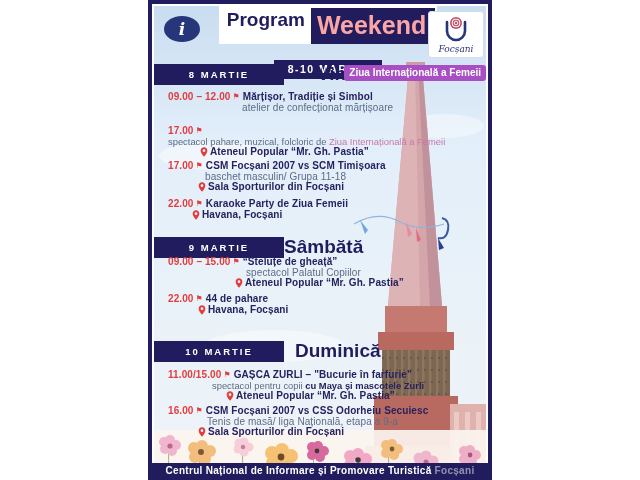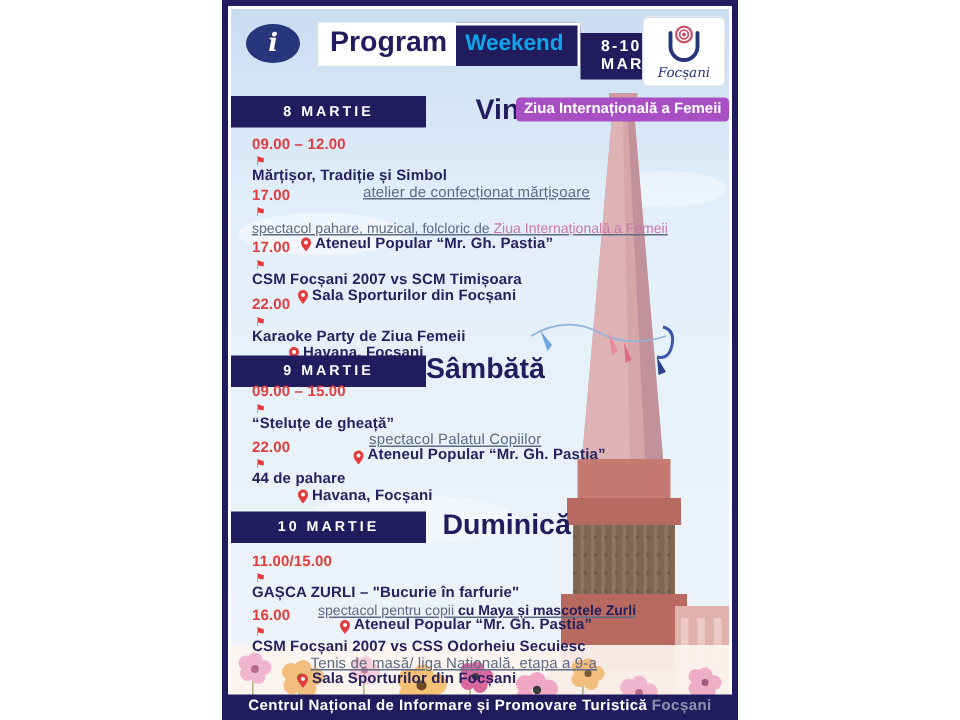--- a/index.html
+++ b/index.html
@@ -8,47 +8,47 @@
   .poster{position:absolute;left:148px;top:0;width:344px;height:480px;background:#211c5e;}
   .inner{position:absolute;left:4px;top:4px;right:4px;bottom:4px;border:2px solid #ffffff;
          background:linear-gradient(180deg,#c9ddf0 0%,#e2eefa 28%,#e9f2f9 60%,#eef3f7 100%);
          overflow:hidden;}
   .bg{position:absolute;left:0;top:0;width:100%;height:100%;}
 
   
   .info-badge{position:absolute;left:10px;top:10px;width:36px;height:26px;border-radius:50%;
               background:#27357a;color:#fff;display:flex;align-items:center;justify-content:center;
               font-family:"DejaVu Serif",serif;font-style:italic;font-weight:bold;font-size:17px;}
-  .banner{position:absolute;left:58px;top:0;width:232px;display:flex;flex-direction:row;align-items:center;}
+  .banner{position:absolute;left:58px;top:0;width:232px;display:flex;flex-direction:column;align-items:center;}
   .banner-row{display:flex;align-items:stretch;}
   .chip-white{background:#ffffff;color:#211c5e;font-weight:bold;font-size:19px;padding:3px 6px 4px 8px;}
-  .chip-navy{background:#211c5e;color:#0ea5e9;font-weight:bold;font-size:15px;padding:3px 9px 4px 6px;
+  .chip-navy{background:#211c5e;color:#fca5a5;font-weight:bold;font-size:25px;padding:3px 9px 4px 6px;
              border-top:2px solid #fff;border-right:2px solid #fff;}
   .date-range{background:#211c5e;color:#ffffff;font-weight:bold;font-size:10.5px;letter-spacing:1.5px;
               padding:3px 14px 4px;margin-top:16px;}
   .logo{position:absolute;right:2px;top:5px;width:56px;height:47px;background:#ffffff;border-radius:4px;
         box-shadow:0 0 0 1px #d8dbe8 inset;display:flex;flex-direction:column;align-items:center;justify-content:center;}
   .logo-script{font-family:"DejaVu Serif",serif;font-style:italic;color:#27357a;font-size:9px;line-height:9px;margin-top:1px;}
 
   
   .day-row{position:absolute;left:0;right:0;height:24px;display:flex;align-items:center;}
   .date-badge{background:#211c5e;color:#ffffff;font-weight:bold;font-size:9.5px;letter-spacing:2px;
               width:130px;text-align:center;padding:5px 0;}
   .day-name{color:#211c5e;font-weight:bold;font-size:19px;white-space:nowrap;}
   .fem-badge{position:absolute;right:0;top:3px;background:#a94fc4;color:#ffffff;font-weight:bold;
              font-size:10px;padding:2px 5px 3px;border-radius:3px;white-space:nowrap;}
 
   
   .ev{position:absolute;left:14px;right:2px;font-size:10px;line-height:10.6px;letter-spacing:0.1px;
       color:#26225f;white-space:nowrap;}
-  .l1{display:flex;align-items:flex-start;flex-direction:column;}
+  .l1{display:flex;align-items:flex-start;}
   .time{color:#e23c3c;font-weight:bold;}
   .flag{color:#e23c3c;font-size:8px;margin:0 3px 0 2px;}
   .title{font-weight:bold;color:#26225f;}
-  .l2{color:#5d6b85;text-decoration:underline;}
+  .l2{color:#5d6b85;}
   .l2 .hl{color:#c878aa;}
   .l2 .bn{color:#26225f;font-weight:bold;}
   .l3{color:#26225f;font-weight:bold;display:flex;align-items:center;}
   .l3 svg{margin-right:2px;flex:0 0 auto;}
   .tight{font-size:9.4px;letter-spacing:0;}
 
   
   .footer{position:absolute;left:4px;right:4px;bottom:2px;height:15px;background:#211c5e;color:#ffffff;
           display:flex;align-items:center;justify-content:center;font-weight:bold;font-size:10px;
           letter-spacing:0.3px;white-space:nowrap;}
@@ -223,20 +223,21 @@
           <span>Ateneul Popular “Mr. Gh. Pastia”</span>
         </div>
       </div>
 
       <div class="ev" style="top:155px">
         <div class="l1">
           <span class="time">17.00</span>
           <span class="flag">⚑</span>
           <span class="title">CSM Focșani 2007 vs SCM Timișoara</span>
         </div>
+        <div class="l2" style="padding-left:37px">baschet masculin/ Grupa 11-18</div>
         <div class="l3" style="padding-left:30px">
           <svg width="8" height="10" viewBox="0 0 24 30">
               <path d="M12 1C6 1 2 6 2 11c0 7 10 18 10 18s10-11 10-18C22 6 18 1 12 1z" fill="#e23c3c"></path>
               <circle cx="12" cy="11" r="4" fill="#fff"></circle>
             </svg>
           <span>Sala Sporturilor din Focșani</span>
         </div>
       </div>
 
       <div class="ev" style="top:193px">

